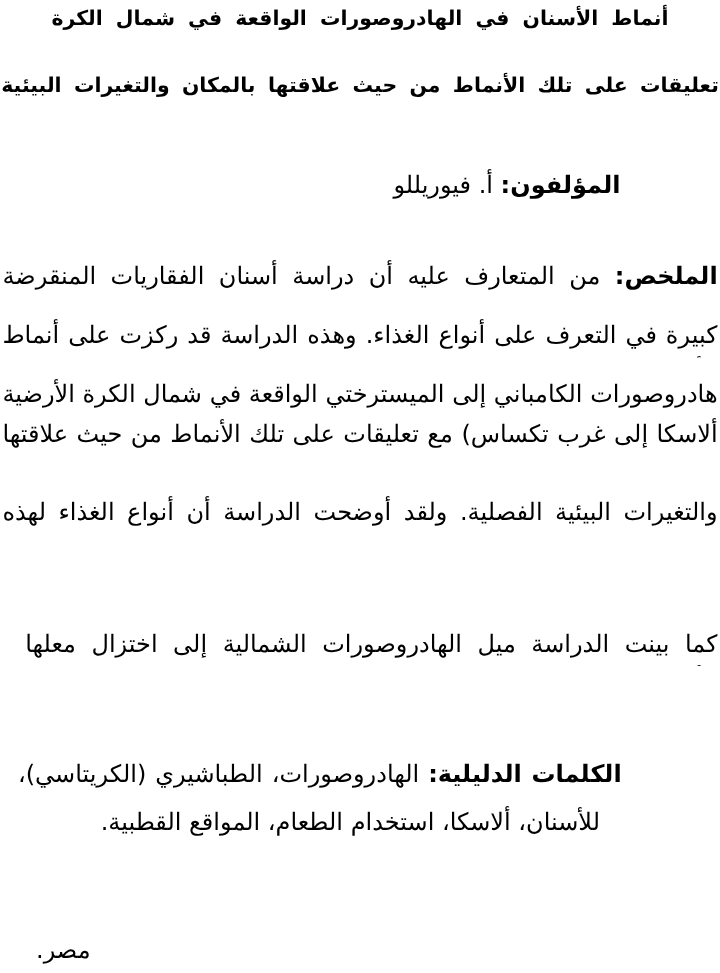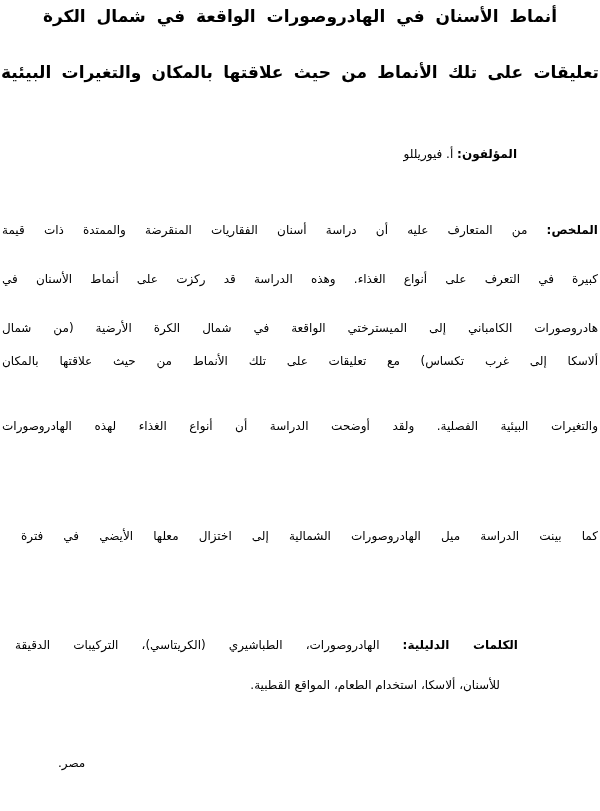--- a/index.html
+++ b/index.html
@@ -17,21 +17,21 @@
     overflow: hidden;
   }
   .page {
     position: absolute;
     inset: 0;
     background: #ffffff;
   }
   .line {
     position: absolute;
     line-height: 30px;
-    font-size: 12px;
+    font-size: 20px;
     height: 34px;
     overflow: hidden;
     white-space: normal;
   }
   
   .just {
     left: 2px;
     right: 2px;
     text-align: justify;
     text-align-last: justify;
@@ -76,15 +76,15 @@
   <div class="line just" style="top:215px;"><b>الملخص:</b> <span>من المتعارف عليه أن دراسة أسنان الفقاريات المنقرضة والممتدة ذات قيمة</span></div>
   <div class="line just" style="top:264px;">كبيرة في التعرف على أنواع الغذاء. وهذه الدراسة قد ركزت على أنماط الأسنان في</div>
   <div class="line just" style="top:313px;">هادروصورات الكامباني إلى الميسترختي الواقعة في شمال الكرة الأرضية (من شمال</div>
   <div class="line just" style="top:346px;">ألاسكا إلى غرب تكساس) مع تعليقات على تلك الأنماط من حيث علاقتها بالمكان</div>
   <div class="line just" style="top:411px;">والتغيرات البيئية الفصلية. ولقد أوضحت الدراسة أن أنواع الغذاء لهذه الهادروصورات</div>
   <div class="line just" style="top:521px;margin-left:19px;">كما بينت الدراسة ميل الهادروصورات الشمالية إلى اختزال معلها الأيضي في فترة</div>
 
   <div class="line" style="top:630px; right:82px; left:15px; text-align:justify; text-align-last:justify;"><b>الكلمات الدليلية:</b> <span>الهادروصورات، الطباشيري (الكريتاسي)، التركيبات الدقيقة</span></div>
   <div class="line shrink" style="top:670px; right:100px;">للأسنان، ألاسكا، استخدام الطعام، المواقع القطبية.</div>
 
-  <div class="line shrink" style="top:748px; left:30px; right:auto;margin-left:28px;">مصر.</div>
+  <div class="line shrink" style="top:776px; left:30px; right:auto;">مصر.</div>
 
 </div>
 
 </body></html>

